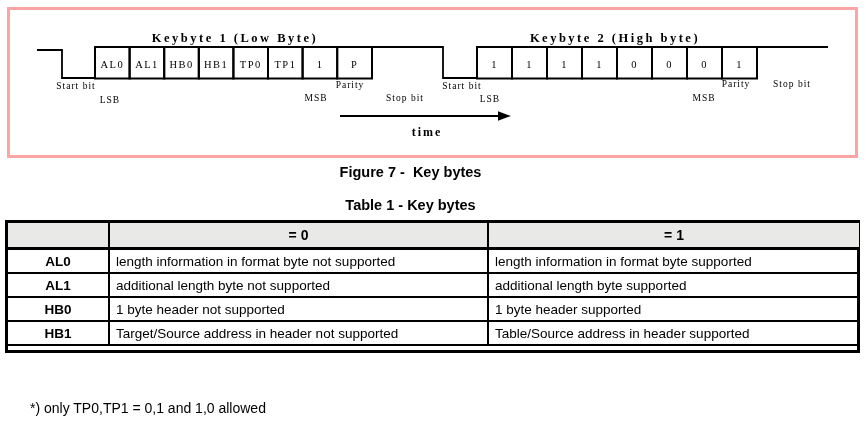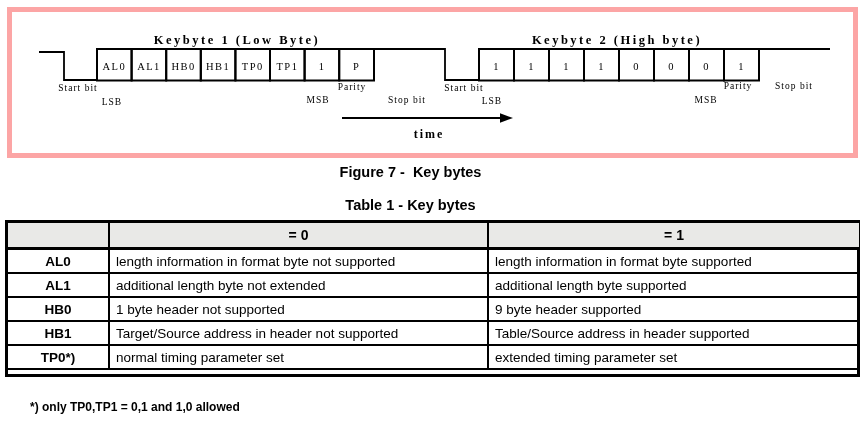--- a/index.html
+++ b/index.html
@@ -7,21 +7,21 @@
     width:866px; height:428px; position:relative;
     background:#ffffff; color:#000;
     font-family:"Liberation Sans", sans-serif;
     overflow:hidden;
   }
 
   
   .fig-frame {
     position:absolute; left:7px; top:7px;
     width:851px; height:151px;
-    border:5px solid #fca5a5; box-sizing:border-box;
+    border:3px solid #fca5a5; box-sizing:border-box;
     background:#fff;
   }
   .fig-frame svg { display:block; }
 
   .wave-title {
     font-family:"Liberation Serif", serif;
     font-weight:bold; font-size:12.5px; letter-spacing:2.5px;
   }
   .wave-bit {
     font-family:"Liberation Serif", serif;
@@ -68,21 +68,21 @@
     width:99px; text-align:center; font-weight:bold;
     height:20px; padding:1px 2px;
   }
   td.desc { padding:1px 6px; text-align:left; }
   col.c-bit { width:101px; }
   col.c-v0  { width:379px; }
   col.c-v1  { width:371px; }
 
   .footnote {
     position:absolute; left:30px; top:400px;
-    font-weight:bold; font-size:12px; white-space:pre;
+    font-weight:normal; font-size:14px; white-space:pre;
   }
 </style>
 </head>
 <body>
 
 <div class="fig-frame">
   <svg width="845" height="145" viewBox="0 0 845 145">
 
     <text class="wave-title" x="225" y="32" text-anchor="middle">Keybyte 1 (Low Byte)</text>
     <text class="wave-title" x="605" y="32" text-anchor="middle">Keybyte 2 (High byte)</text>
@@ -169,35 +169,30 @@
       </tr>
     </thead>
     <tbody>
       <tr>
         <td class="bitname">AL0</td>
         <td class="desc">length information in format byte not supported</td>
         <td class="desc">length information in format byte supported</td>
       </tr>
       <tr>
         <td class="bitname">AL1</td>
-        <td class="desc">additional length byte not extended</td>
+        <td class="desc">additional length byte not supported</td>
         <td class="desc">additional length byte supported</td>
       </tr>
       <tr>
         <td class="bitname">HB0</td>
         <td class="desc">1 byte header not supported</td>
-        <td class="desc">9 byte header supported</td>
+        <td class="desc">1 byte header supported</td>
       </tr>
       <tr>
         <td class="bitname">HB1</td>
         <td class="desc">Target/Source address in header not supported</td>
         <td class="desc">Table/Source address in header supported</td>
-      </tr>
-      <tr>
-        <td class="bitname">TP0*)</td>
-        <td class="desc">normal timing parameter set</td>
-        <td class="desc">extended timing parameter set</td>
       </tr>
     </tbody>
   </table>
 </div>
 
 <div class="footnote">*) only TP0,TP1 = 0,1 and 1,0 allowed</div>
 
 </body></html>

